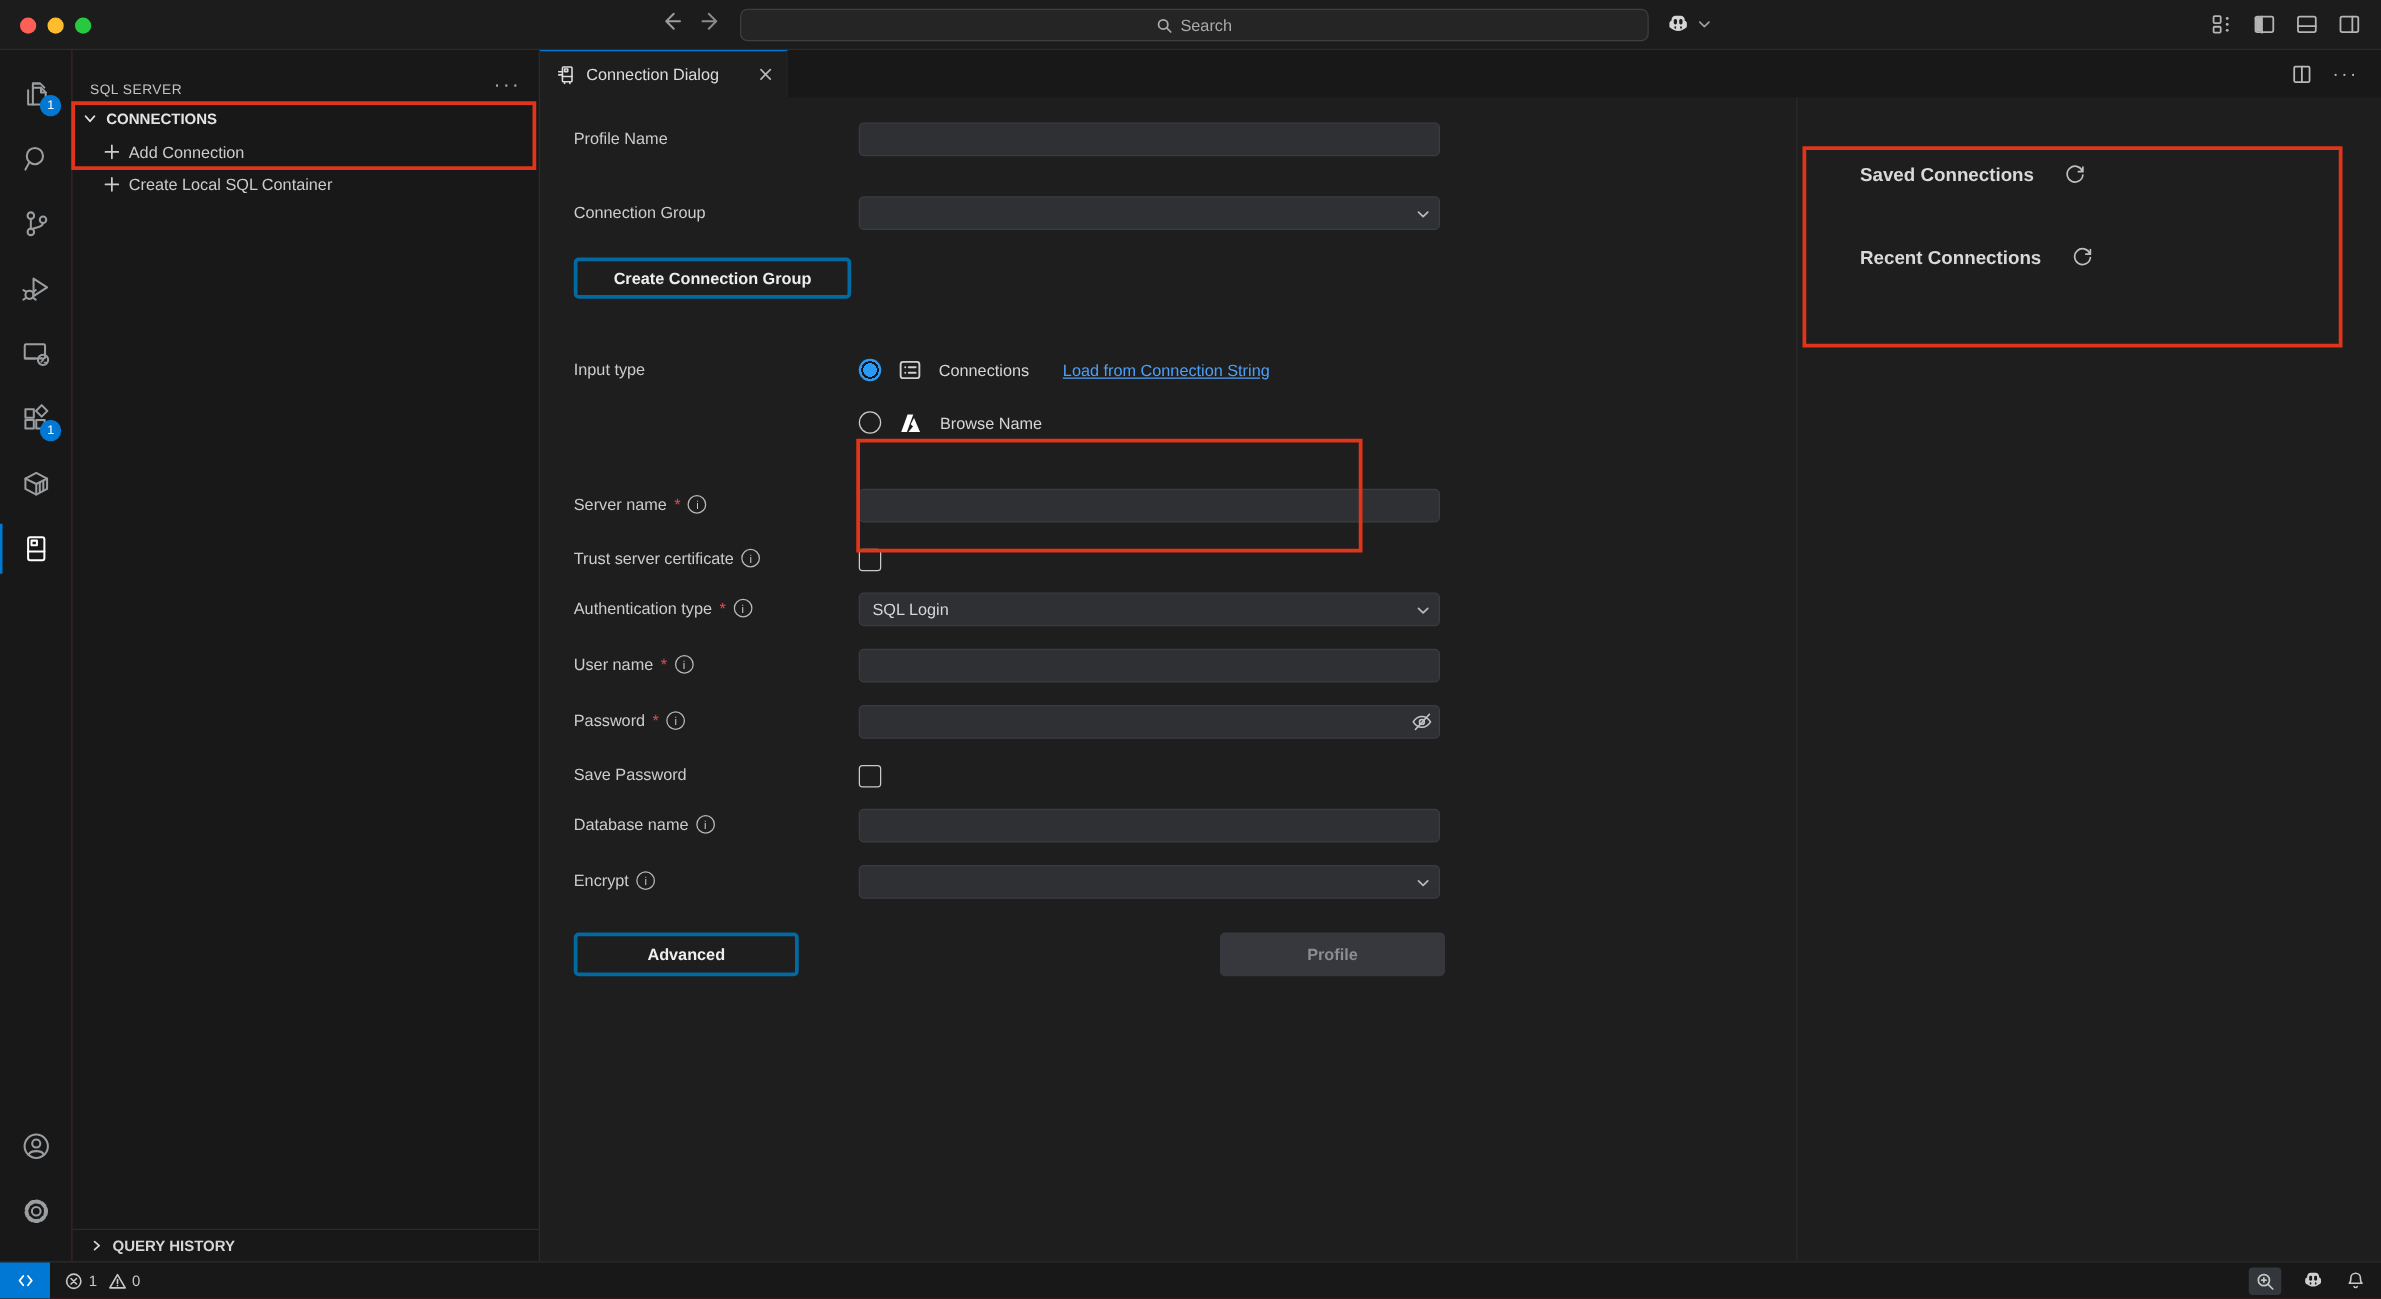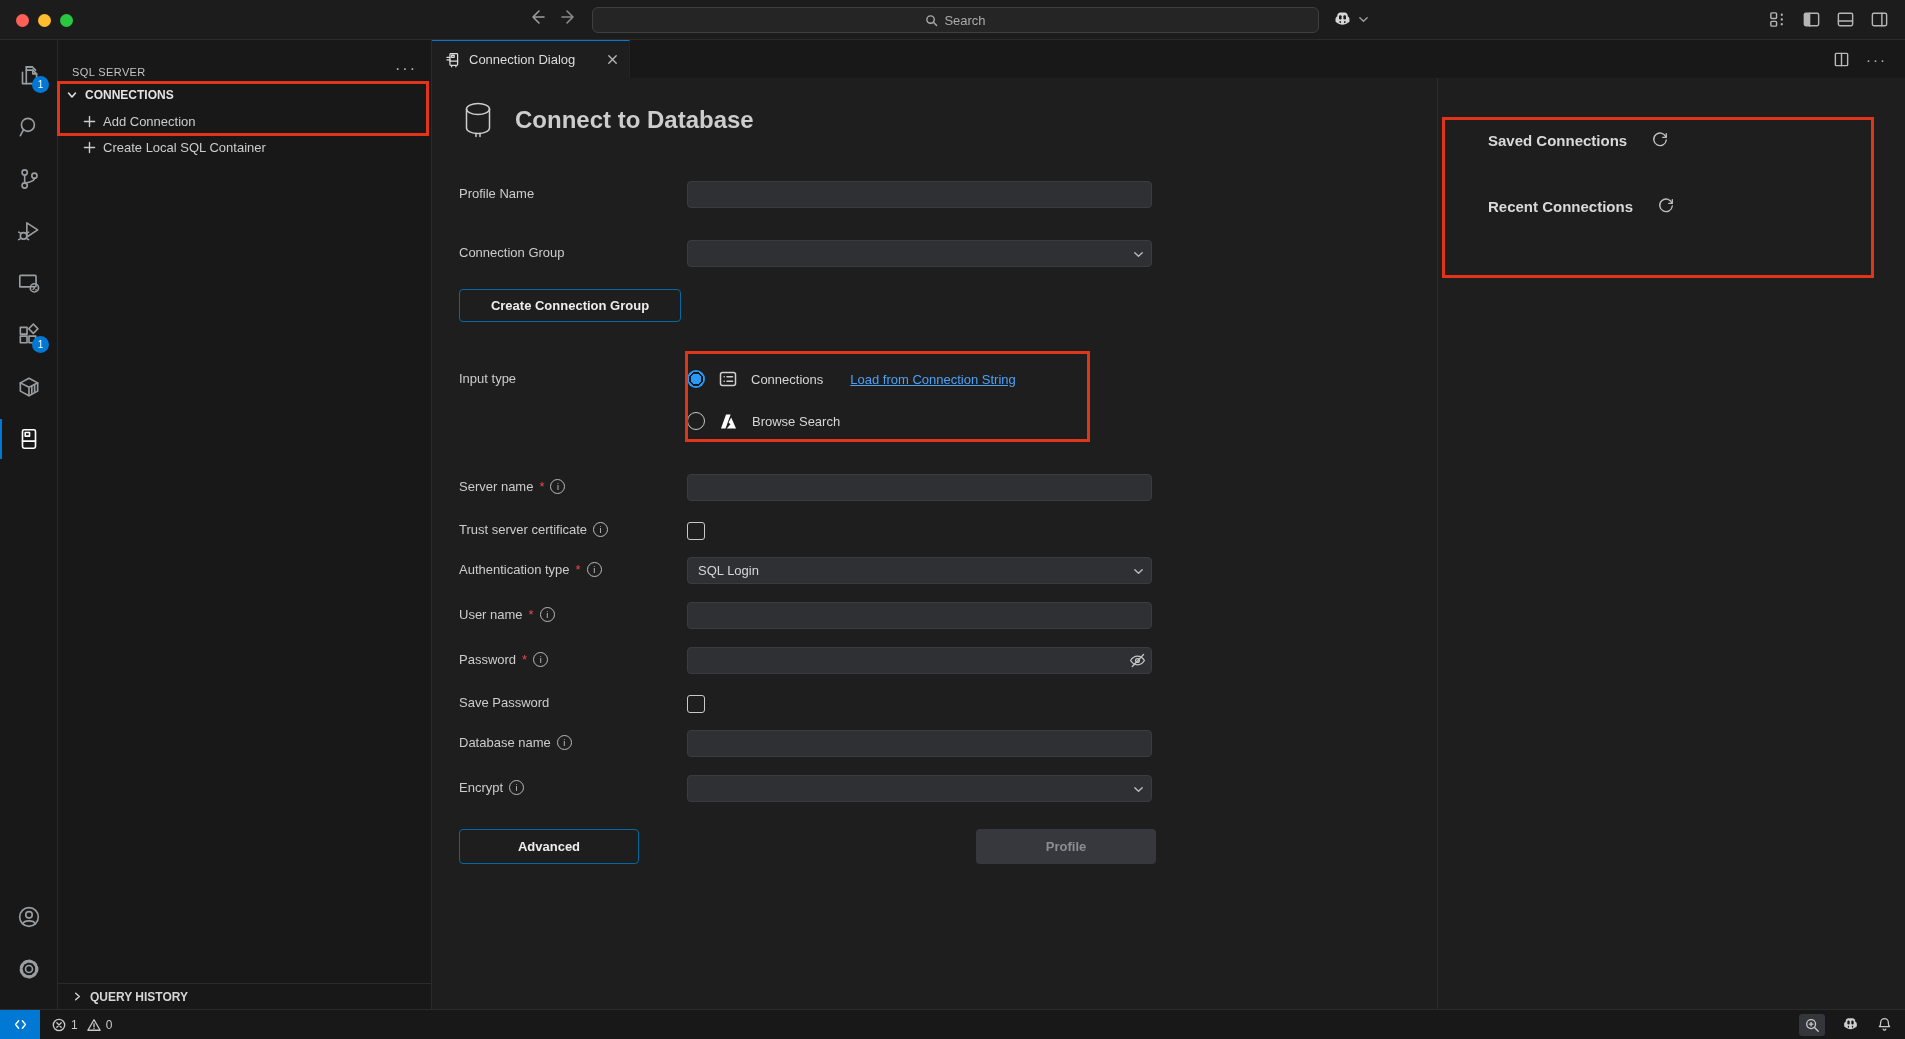--- a/index.html
+++ b/index.html
@@ -51,21 +51,21 @@
   .dlg-heading h1{font-size:24px;font-weight:600;color:#cdcdcd}
 
   .frow{display:flex;align-items:flex-start;margin-bottom:18px}
   .flabel{width:228px;padding-top:5px;font-size:13px;color:#cccccc;display:flex;align-items:flex-start;gap:6px;flex-wrap:nowrap;white-space:nowrap}
   .req{color:#e9484d}
   .info{width:15px;height:15px;border-radius:50%;border:1px solid #b9b9b9;color:#c9c9c9;font-size:9px;display:inline-flex;align-items:center;justify-content:center;font-style:normal;cursor:default}
   .fctrl{position:relative;width:469px}
   .tinput,.tselect{width:465px;height:27px;background:#2e3034;border:1px solid #3a3c40;border-radius:4px;color:#d6d6d6;font-size:13px;padding:0 10px;display:flex;align-items:center}
   .tselect .chev{position:absolute;right:11px;top:8px;color:#b9b9b9}
   .checkbox{width:18px;height:18px;margin-top:3px;border:1.5px solid #c9c9c9;border-radius:3px;background:transparent;cursor:pointer}
-  .btn{display:inline-flex;align-items:center;justify-content:center;height:33px;padding:0 20px;background:transparent;border:1px solid #0369a1;border-radius:4px;color:#eee;font-size:13px;font-weight:700;cursor:pointer}
+  .btn{display:inline-flex;align-items:center;justify-content:center;height:33px;padding:0 20px;background:transparent;border:3px solid #0369a1;border-radius:4px;color:#eee;font-size:13px;font-weight:700;cursor:pointer}
   .btn.create{width:222px;margin:2px 0 12px 0}
   .btn.advanced{width:180px}
   .btn.connect{width:180px;background:#36383d;border:none;color:#8b8d91;font-weight:700;cursor:default}
   .radio-row{display:flex;align-items:center;gap:13px;height:30px;margin-bottom:12px;font-size:13px;color:#d6d6d6}
   .radio{width:18px;height:18px;border-radius:50%;flex:0 0 18px;cursor:pointer}
   .radio.off{border:1.6px solid #c9c9c9}
   .radio.on{background:radial-gradient(circle,#2899f5 0 5.5px,#15181c 5.5px 7px,#2899f5 7px 9px)}
   .link{color:var(--link,#4da0f8);text-decoration:underline;font-size:13px;margin-left:14px;cursor:pointer}
   .eye{position:absolute;right:9px;top:4px;color:#c5c5c5;cursor:pointer}
   .row-inputtype{margin-bottom:20px}
@@ -313,30 +313,20 @@
               <path d="M9 2.5v13"></path>
             </svg>
           </span>
         <span style="letter-spacing:2px;font-size:15px">···</span>
       </div>
     </div>
 
     <div class="editor-body">
 
       <div class="form-area">
-        <div class="dlg-heading">
-          <span>
-              <svg width="38" height="40" viewBox="0 0 38 40" class="str" stroke-width="2">
-                <ellipse cx="19" cy="9" rx="11.5" ry="5.5"></ellipse>
-                <path d="M7.5 9v19c0 3 5.1 5.5 11.5 5.5S30.5 31 30.5 28V9"></path>
-                <path d="M17 33.5v3M21 33.5v3"></path>
-              </svg>
-            </span>
-          <h1>Connect to Database</h1>
-        </div>
 
         
         <div class="frow" style="margin-bottom:32px">
           <div class="flabel">
               <span>Profile Name</span>
             </div>
           <div class="fctrl">
               <div class="tinput">
                 <span></span>
               </div>
@@ -384,21 +374,21 @@
               <span class="link">Load from Connection String</span>
             </div>
             <div class="radio-row" style="margin-bottom:0">
               <span class="radio off"></span>
               <span>
                   <svg width="21" height="21" viewBox="0 0 24 24">
                     <path fill="#fff" d="M9.2 4.1h5.2L8.6 20H3.4z"></path>
                     <path fill="#fff" d="M15.1 7.4L20.6 20H10l4.2-4.9-2.1-2z"></path>
                   </svg>
                 </span>
-              <span>Browse Search</span>
+              <span>Browse Name</span>
             </div>
           </div>
         </div>
 
         
         <div class="frow" style="margin-top:38px">
           <div class="flabel">
             <span>Server name</span>
             <span class="req">*</span>
             <i class="info">i</i>

